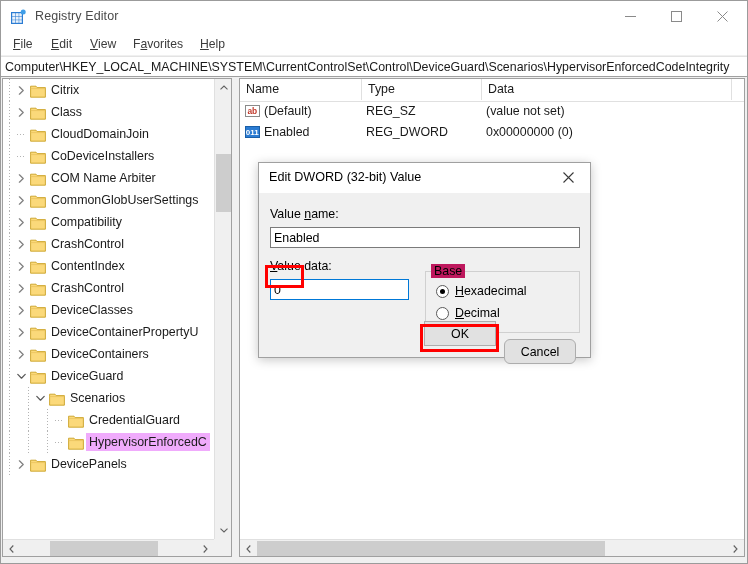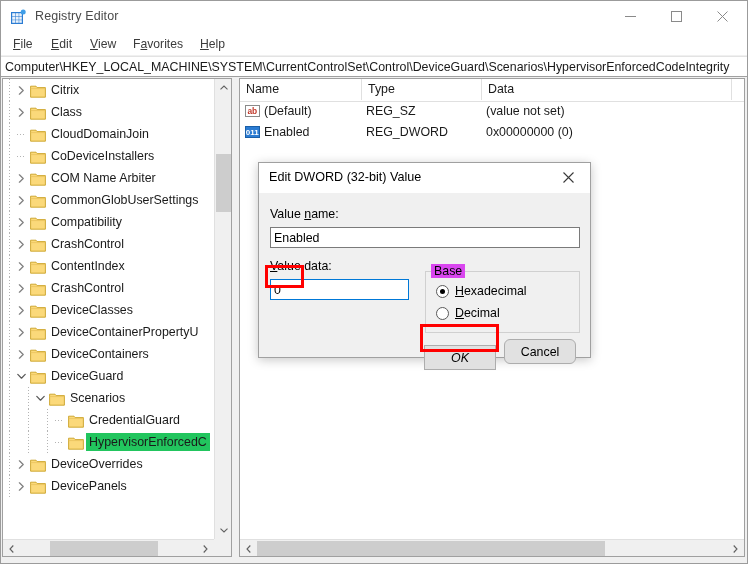--- a/index.html
+++ b/index.html
@@ -78,21 +78,21 @@
   
   .tree-scroll{
     position:absolute;left:0;top:0;right:17px;bottom:17px;
     overflow:hidden;
   }
   .tnode{
     position:relative;height:22px;line-height:22px;
     white-space:nowrap;font-size:12.4px;color:#1a1a1a;
     cursor:default;
   }
-  .tnode.sel .tlabel{background:#22c55e;}
+  .tnode.sel .tlabel{background:#f0abfc;}
   .tchev{
     position:absolute;top:0;width:16px;height:22px;
     display:flex;align-items:center;justify-content:center;
     cursor:default;
   }
   .tchev svg{display:block;}
   .tfolder{
     position:absolute;top:4px;width:16px;height:14px;
   }
   .tlabel{
@@ -180,21 +180,21 @@
     position:absolute;background:#ffffff;border:1px solid #7a7a7a;
     box-sizing:border-box;font-size:12.4px;color:#000;
     padding:2px 3px;line-height:16px;
     font-family:"Liberation Sans","DejaVu Sans",sans-serif;
   }
   .textbox.focus{border-color:#0078d7;}
   .groupbox{
     position:absolute;border:1px solid #d0d0d0;box-sizing:border-box;
   }
   .groupbox-label{
-    position:absolute;background:#d946ef;padding:0 3px;font-size:12.4px;color:#000;
+    position:absolute;background:#be185d;padding:0 3px;font-size:12.4px;color:#000;
   }
   .radio{position:absolute;cursor:default;}
   .radio .dot{
     position:absolute;left:0;top:1px;width:13px;height:13px;
     border:1px solid #5a5a5a;border-radius:50%;background:#fff;box-sizing:border-box;
   }
   .radio.on .dot:after{
     content:"";position:absolute;left:3px;top:3px;width:5px;height:5px;
     border-radius:50%;background:#000;
   }
@@ -480,33 +480,20 @@
             <div class="guide" style="left: 6px;"></div>
             <div class="tchev" style="left: 10px;">
               <svg width="9" height="9" viewBox="0 0 9 9">
                 <path d="M2.4 0.8 L6.2 4.5 L2.4 8.2" fill="none" stroke="#808080" stroke-width="1.25" stroke-linecap="round" stroke-linejoin="round"></path>
               </svg>
             </div>
             <div class="tfolder" style="left: 27px;"><svg width="16" height="14" viewBox="0 0 16 14">
                 <path d="M0.6 2.2 L0.6 13.2 L15.4 13.2 L15.4 3.6 L7.2 3.6 L6.0 2.2 Z" fill="#fbd97a" stroke="#c9a227" stroke-width="0.9" stroke-linejoin="round"></path>
                 <path d="M0.6 4.6 L15.4 4.6" stroke="#e8c25c" stroke-width="0.8"></path>
               </svg></div>
-            <div class="tlabel" style="left: 45px;">DeviceOverrides</div>
-          </div>
-          <div class="tnode">
-            <div class="guide" style="left: 6px;"></div>
-            <div class="tchev" style="left: 10px;">
-              <svg width="9" height="9" viewBox="0 0 9 9">
-                <path d="M2.4 0.8 L6.2 4.5 L2.4 8.2" fill="none" stroke="#808080" stroke-width="1.25" stroke-linecap="round" stroke-linejoin="round"></path>
-              </svg>
-            </div>
-            <div class="tfolder" style="left: 27px;"><svg width="16" height="14" viewBox="0 0 16 14">
-                <path d="M0.6 2.2 L0.6 13.2 L15.4 13.2 L15.4 3.6 L7.2 3.6 L6.0 2.2 Z" fill="#fbd97a" stroke="#c9a227" stroke-width="0.9" stroke-linejoin="round"></path>
-                <path d="M0.6 4.6 L15.4 4.6" stroke="#e8c25c" stroke-width="0.8"></path>
-              </svg></div>
             <div class="tlabel" style="left: 45px;">DevicePanels</div>
           </div>
         </div>
 
       <div class="vscroll">
         <div class="sb-arrow sb-up">
           <svg width="8" height="5" viewBox="0 0 8 5">
               <path d="M0.5 4.3 L4 1 L7.5 4.3" fill="none" stroke="#606060" stroke-width="1.1"></path>
             </svg>
         </div>
@@ -603,21 +590,21 @@
 
       <div class="radio on" style="left:177px;top:91px;">
         <span class="dot"></span>
         <span class="rlbl"><u>H</u>exadecimal</span>
       </div>
       <div class="radio" style="left:177px;top:113px;">
         <span class="dot"></span>
         <span class="rlbl"><u>D</u>ecimal</span>
       </div>
 
-      <div class="dlgbtn" style="left:165px;top:152px;width:72px;font-style:italic;">OK</div>
+      <div class="dlgbtn" style="left:165px;top:128px;width:72px;">OK</div>
       <div class="dlgbtn" style="left:245px;top:146px;width:72px;border-radius:6px;">Cancel</div>
     </div>
   </div>
 
   <div class="redbox" style="left:264px;top:264px;width:39px;height:23px;"></div>
   <div class="redbox" style="left:419px;top:323px;width:79px;height:28px;"></div>
 
 </div>
 
 </body></html>

